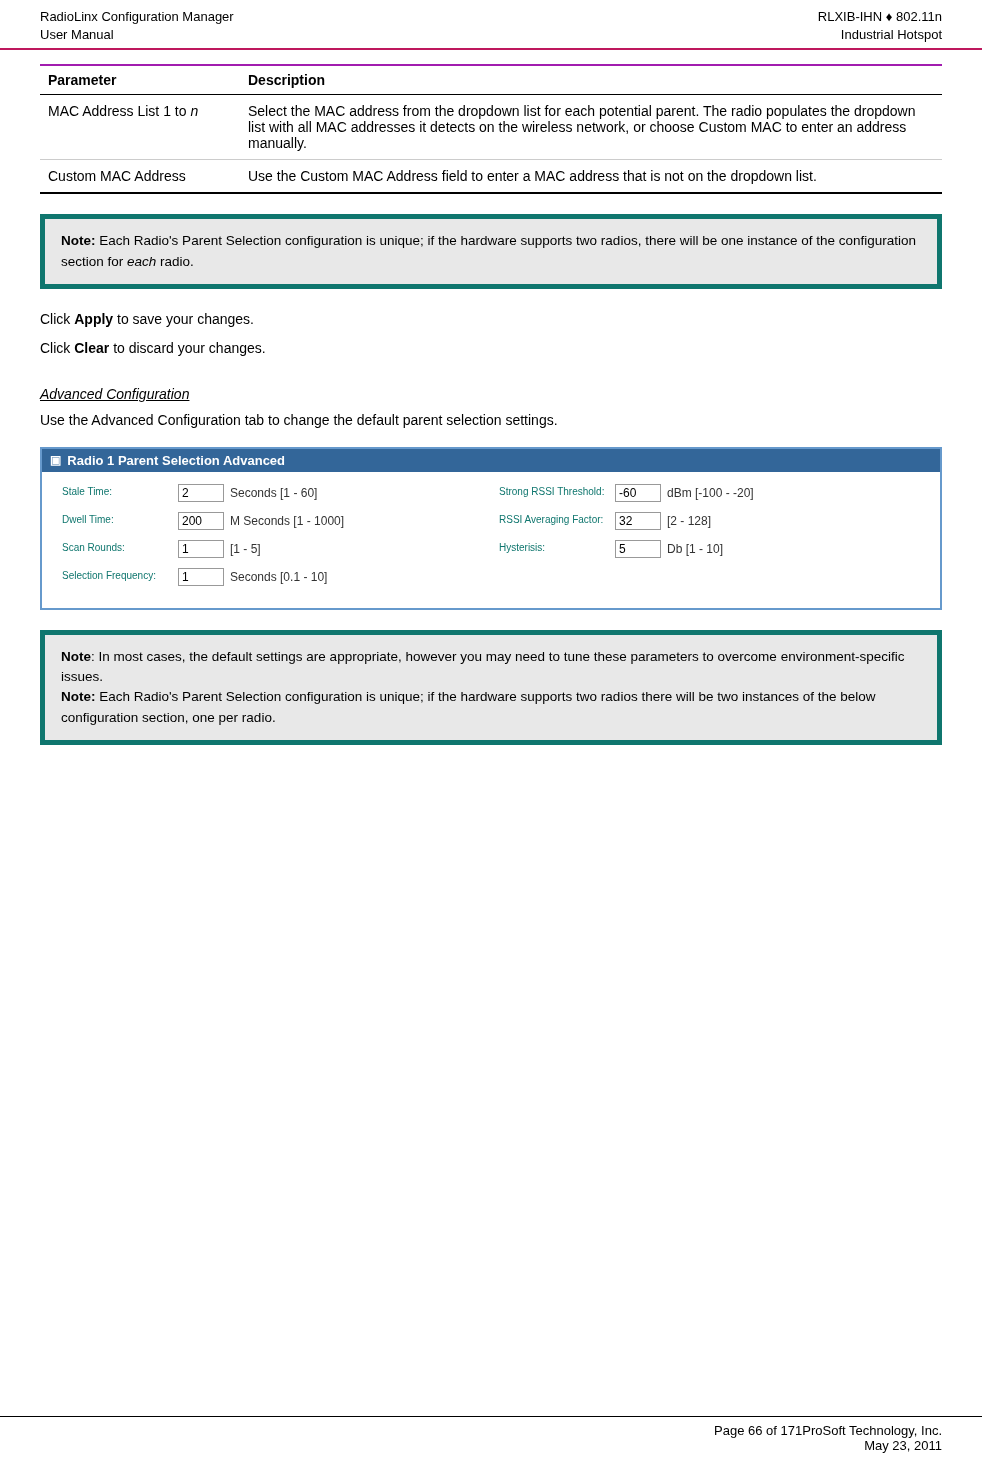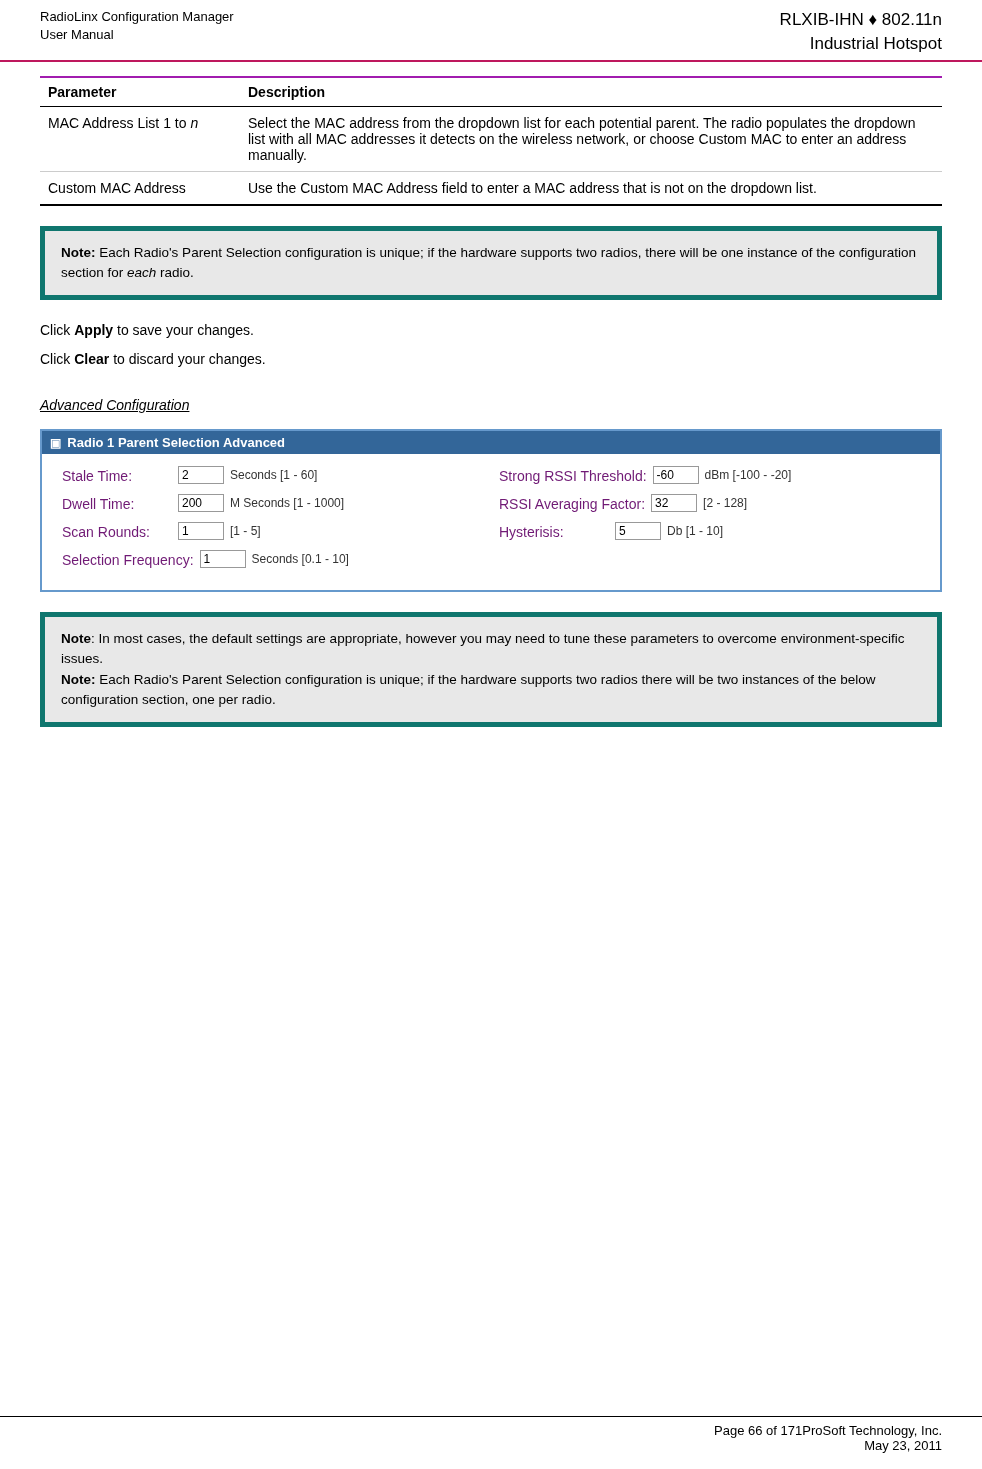--- a/index.html
+++ b/index.html
@@ -15,21 +15,21 @@
 
     
     .page-header {
       display: flex;
       justify-content: space-between;
       padding: 8px 40px 4px 40px;
       border-bottom: 2px solid #be185d;
       margin-bottom: 4px;
     }
     .page-header-left { font-size: 13px; line-height: 1.4; }
-    .page-header-right { font-size: 17px; line-height: 1.4; text-align: right; }
+    .page-header-right { font-size: 13px; line-height: 1.4; text-align: right; }
 
     
     .main-content {
       padding: 10px 40px 40px 40px;
     }
 
     
     .param-table {
       width: 100%;
       border-collapse: collapse;
@@ -115,22 +115,22 @@
       padding: 4px 8px;
     }
     .adv-row {
       display: flex;
       align-items: flex-start;
       margin-bottom: 10px;
       gap: 6px;
     }
     .adv-label {
       min-width: 110px;
-      color: #701a75;
-      font-size: 14px;
+      color: #0f766e;
+      font-size: 10px;
       padding-top: 2px;
     }
     .adv-input {
       width: 46px;
       border: 1px solid #999;
       padding: 1px 3px;
       font-size: 12px;
       background: #fff;
     }
     .adv-range {
@@ -190,20 +190,21 @@
 
   <div class="note-box">
     <span class="note-label">Note:</span><span> Each Radio's Parent Selection configuration is unique; if the hardware supports two radios, there will be one instance of the configuration section for <em>each</em> radio.</span>
   </div>
 
   <p class="body-text">Click <b>Apply</b> to save your changes.</p>
   <p class="body-text">Click <b>Clear</b> to discard your changes.</p>
 
   <p class="section-heading">Advanced Configuration</p>
 
+  <p class="body-text">Use the Advanced Configuration tab to change the default parent selection settings.</p>
 
   <div class="adv-panel">
     <div class="adv-panel-header">
       <span class="panel-icon">▣</span>
       <span>Radio 1 Parent Selection Advanced</span>
     </div>
     <div class="adv-panel-body">
 
       <div class="adv-left">
 

